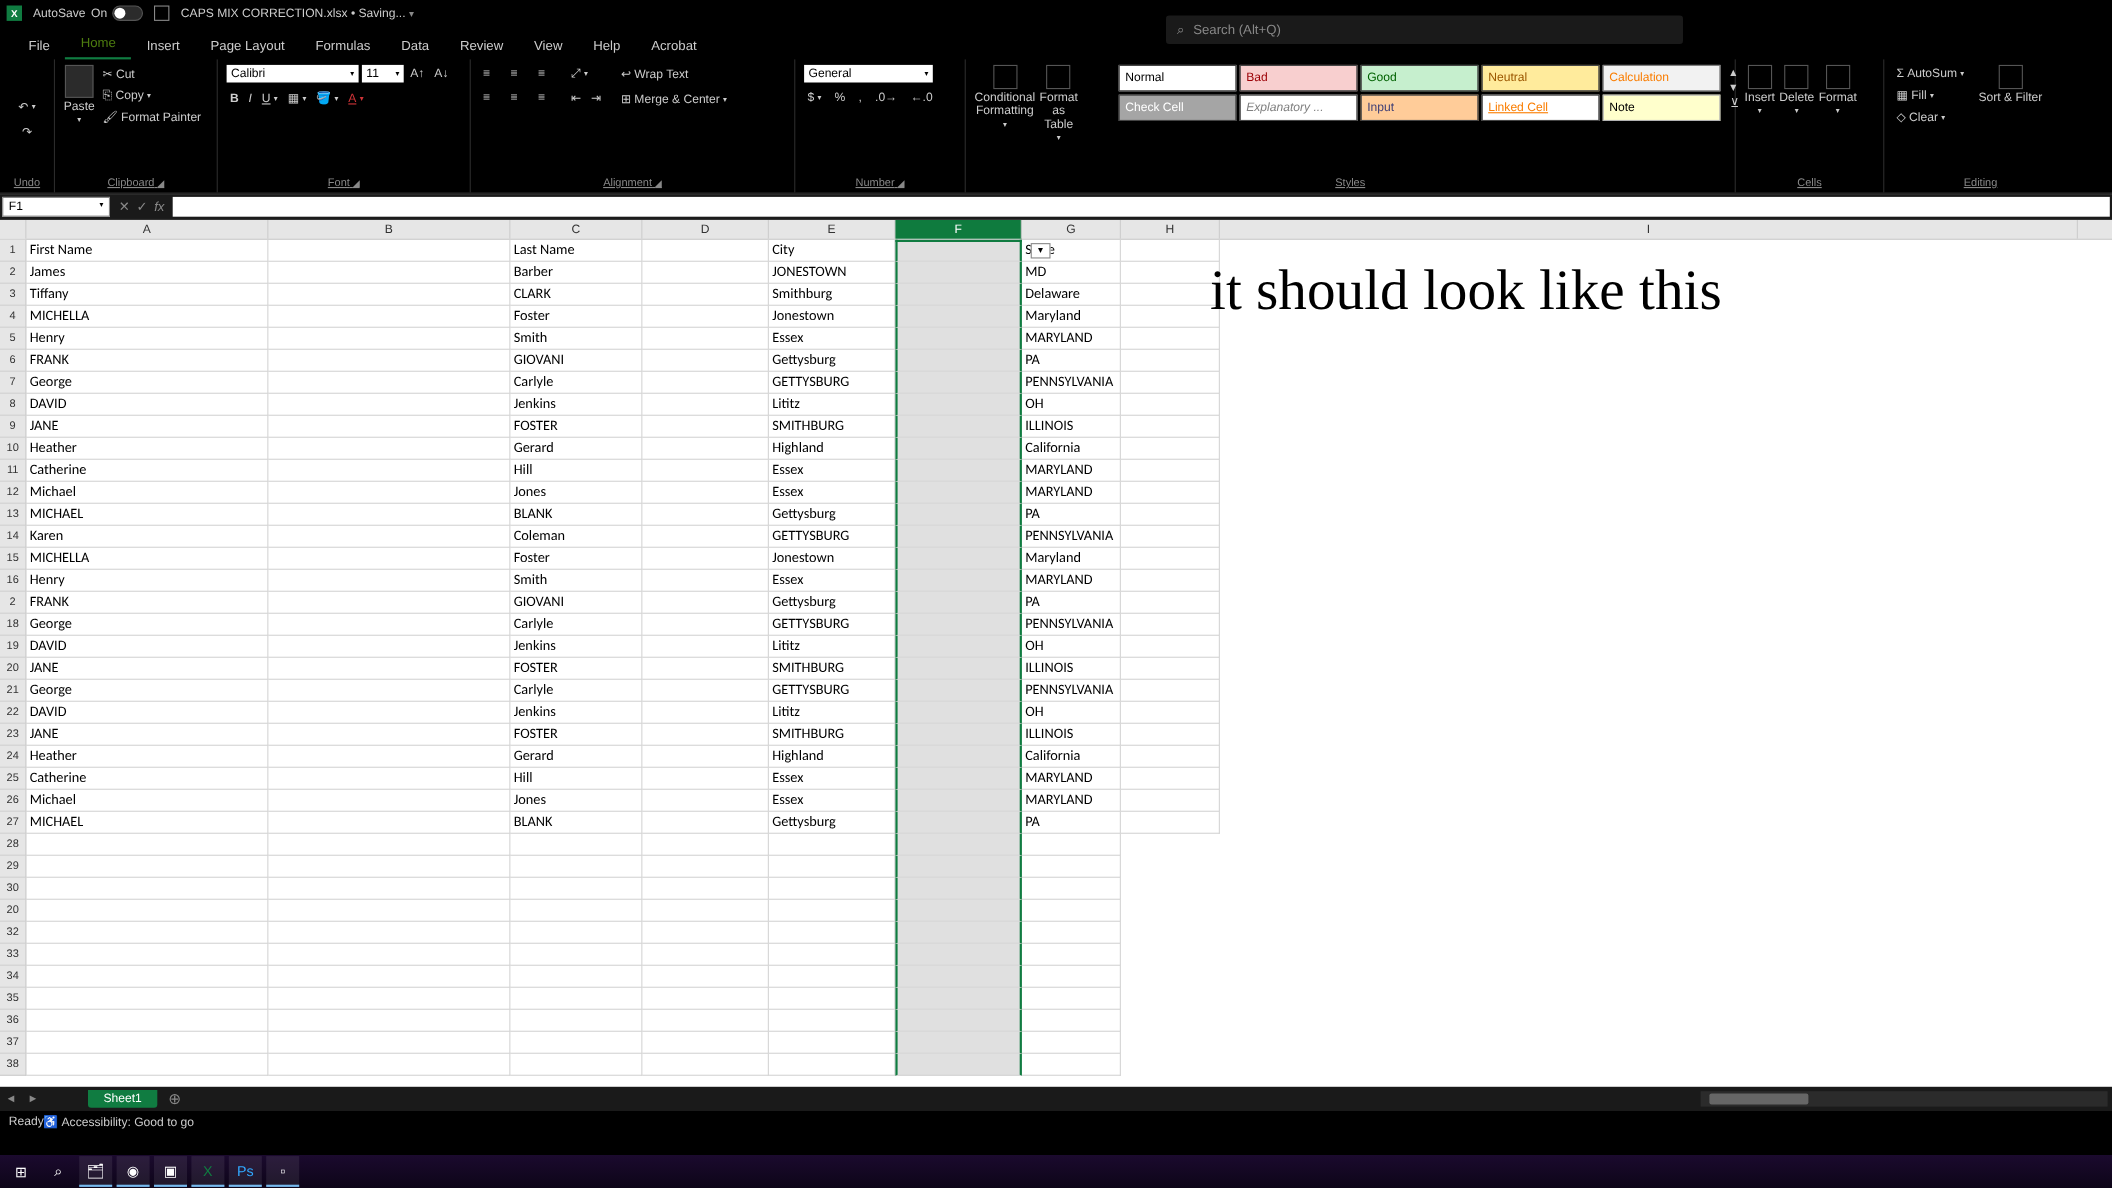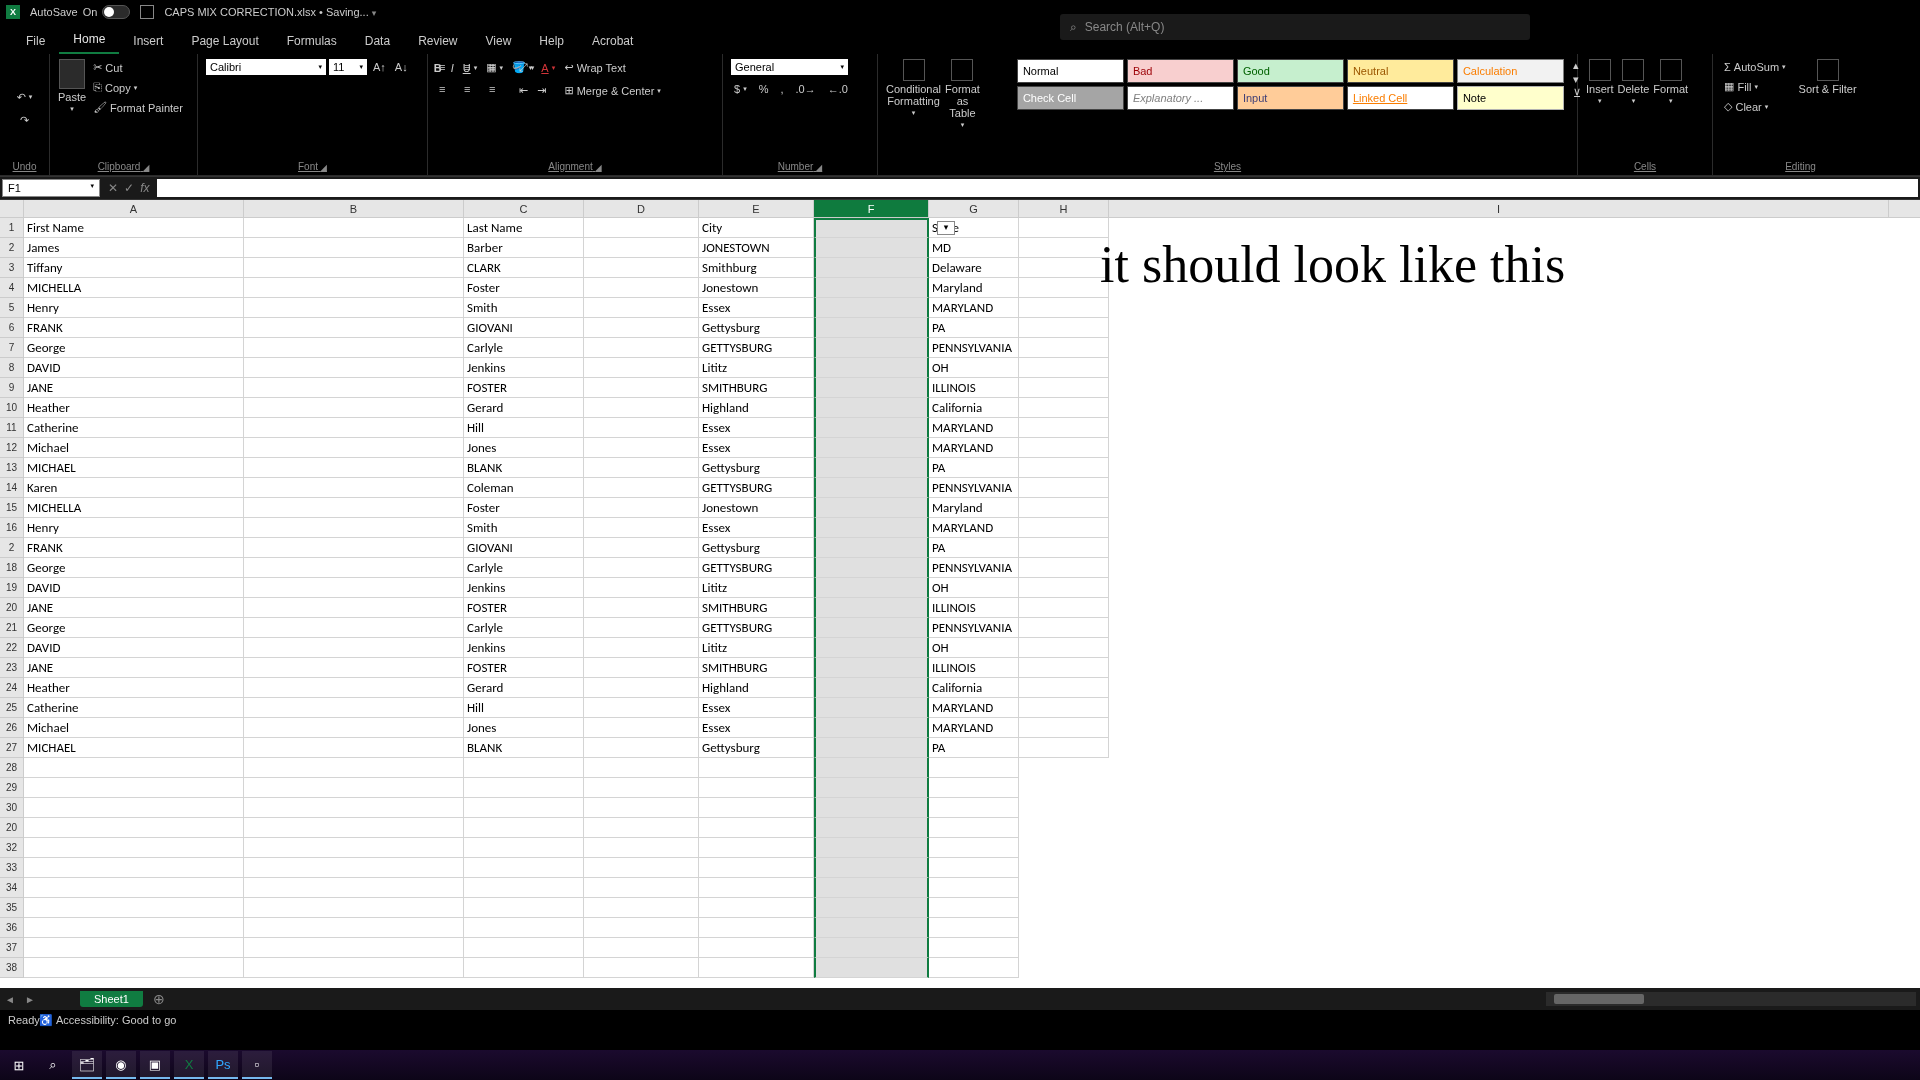--- a/index.html
+++ b/index.html
@@ -14,21 +14,21 @@
 .save-icon { width: 14px; height: 14px; border: 1px solid #888; }
 .filetitle { flex: 1; }
 .chev { font-size: 9px; color: #888; margin-left: 3px; }
 
 
 .searchbar { position: absolute; left: 1060px; top: 14px; width: 470px; height: 26px; background: #1a1a1a; border-radius: 3px; display: flex; align-items: center; padding: 0 10px; color: #888; font-size: 12px; gap: 8px; }
 
 
 .menubar { height: 30px; background: #000; display: flex; align-items: flex-end; padding-left: 12px; gap: 0; }
 .menutab { padding: 6px 14px; color: #ccc; font-size: 12px; cursor: pointer; }
-.menutab.active { border-bottom: 2px solid #107c41; color: #e5e5e5; }
+.menutab.active { border-bottom: 2px solid #107c41; color: #4d7c0f; }
 
 
 .ribbon { height: 122px; background: #000; display: flex; border-bottom: 1px solid #2b2b2b; }
 .group { border-right: 1px solid #2b2b2b; padding: 5px 8px 2px; display: flex; flex-direction: column; justify-content: space-between; }
 .group-label { color: #888; font-size: 10px; text-align: center; padding: 3px 0 1px; text-decoration: underline; }
 .group-body { flex: 1; display: flex; align-items: flex-start; gap: 4px; }
 .btn { color: #ccc; font-size: 11px; display: flex; align-items: center; gap: 3px; padding: 2px 3px; cursor: pointer; }
 .vbtn { display: flex; flex-direction: column; align-items: center; color: #ccc; font-size: 11px; gap: 2px; cursor: pointer; }
 .icon-box { width: 22px; height: 22px; border: 1px solid #555; }
 .big-icon { width: 26px; height: 30px; border: 1px solid #555; background: #2b2b2b; }
@@ -146,21 +146,21 @@
       <div class="clip-col">
         <div class="btn">✂ <span>Cut</span></div>
         <div class="btn">⎘ <span>Copy</span> <span class="tri">▾</span></div>
         <div class="btn">🖌 <span>Format Painter</span></div>
       </div>
     </div>
     <div class="group-label"><span>Clipboard</span> <span class="expand-icon">◢</span></div>
   </div>
 
   <div class="group" style="width:230px">
-    <div class="group-body" style="flex-direction:row;gap:20px">
+    <div class="group-body" style="flex-direction:column;gap:6px">
       <div class="font-row">
         <div class="dropdown-box" style="width:120px">
             <span>Calibri</span>
             <span class="tri">▾</span>
           </div>
         <div class="dropdown-box" style="width:38px">
             <span>11</span>
             <span class="tri">▾</span>
           </div>
         <div class="btn">A↑</div>

